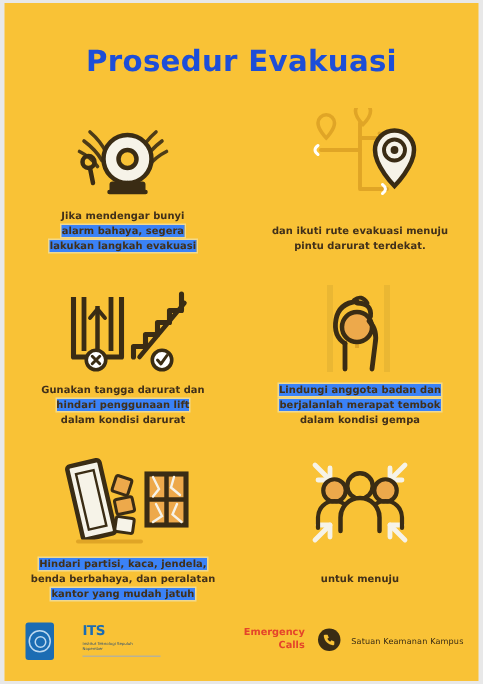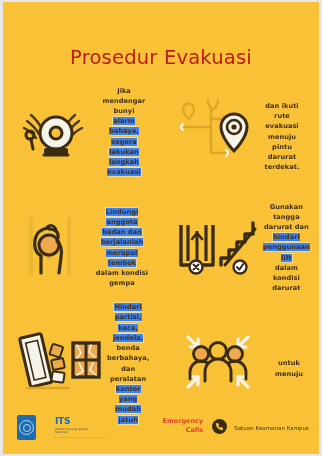--- a/index.html
+++ b/index.html
@@ -13,36 +13,37 @@
     position:relative;
     width:316px;height:452px;
     margin:2px 3px;
     background:#f9c236;
     overflow:hidden;
   }
   
   #title{
     text-align:center;
     font-size:19.5px;
-    font-weight:normal;
-    color:#b91c1c;
+    font-weight:bold;
+    color:#1d4ed8;
     letter-spacing:.2px;
-    padding-top:46px;
+    padding-top:29px;
     line-height:1;
   }
   
   #grid{
     position:absolute;
     top:68px;left:0;right:0;
     display:flex;flex-wrap:wrap;
   }
   .cell{
     width:50%;
     box-sizing:border-box;
     display:flex;
+    flex-direction:column;
     align-items:center;
     height:116px;
     padding:0 8px;
   }
   .icon-wrap{
     height:62px;
     display:flex;align-items:flex-end;justify-content:center;
     width:100%;
   }
   .caption{
@@ -174,65 +175,65 @@
       </div>
       <div class="caption">
         <br>
         <span>dan ikuti rute evakuasi menuju</span><br>
         <span>pintu darurat terdekat.</span>
       </div>
     </div>
 
     <div class="cell">
       <div class="icon-wrap">
+        <svg width="90" height="58" viewBox="0 0 90 58">
+
+          <path d="M12 8 L12 48 L44 48 L44 8" fill="none" stroke="#3a2c14" stroke-width="3.4" stroke-linejoin="round"></path>
+          <path d="M19 8 L19 44 M37 8 L37 44" stroke="#3a2c14" stroke-width="3.2" fill="none"></path>
+          <path d="M28 14 L28 44" stroke="#3a2c14" stroke-width="3" fill="none"></path>
+          <path d="M28 16 l-5 6 M28 16 l5 6" stroke="#3a2c14" stroke-width="2.6" fill="none" stroke-linecap="round"></path>
+
+          <path d="M52 48 L52 41 L60 41 L60 33 L68 33 L68 25 L76 25 L76 17 L84 17 L84 6" fill="none" stroke="#3a2c14" stroke-width="3.4" stroke-linejoin="round" stroke-linecap="round"></path>
+          <path d="M56 48 L86 12" fill="none" stroke="#3a2c14" stroke-width="3" stroke-linecap="round"></path>
+
+          <circle cx="27" cy="50" r="6.5" fill="#fff" stroke="#3a2c14" stroke-width="2.4"></circle>
+          <path d="M24.5 47.5 l5 5 M29.5 47.5 l-5 5" stroke="#3a2c14" stroke-width="2" stroke-linecap="round"></path>
+          <circle cx="71" cy="50" r="6.5" fill="#fff" stroke="#3a2c14" stroke-width="2.4"></circle>
+          <path d="M68 50 l2.3 2.6 L74.3 47" fill="none" stroke="#3a2c14" stroke-width="2" stroke-linecap="round" stroke-linejoin="round"></path>
+        </svg>
+      </div>
+      <div class="caption">
+        <span>Gunakan tangga darurat dan</span><br>
+        <span class="hl">hindari penggunaan lift</span><br>
+        <span>dalam kondisi darurat</span>
+      </div>
+    </div>
+
+    <div class="cell">
+      <div class="icon-wrap">
         <svg width="80" height="58" viewBox="0 0 80 58">
           <path d="M20 0 L20 58 M58 0 L58 58" stroke="#eab733" stroke-width="4" fill="none"></path>
           <path d="M38 18 v26" stroke="#e0a526" stroke-width="2.6" stroke-dasharray="3 4" fill="none"></path>
           <circle cx="38" cy="28" r="10" fill="#eda94b" stroke="#3a2c14" stroke-width="3"></circle>
           <path d="M30 39 q-8 -5 -6 -16 q2 -11 14 -12" fill="none" stroke="#3a2c14" stroke-width="3.2" stroke-linecap="round"></path>
           <path d="M30 39 L30 56" stroke="#3a2c14" stroke-width="3.2" stroke-linecap="round" fill="none"></path>
           <path d="M46 24 q6 6 4 16 L48 56" fill="none" stroke="#3a2c14" stroke-width="3.2" stroke-linecap="round"></path>
           <path d="M38 12 q10 0 9 9" fill="none" stroke="#3a2c14" stroke-width="3.2" stroke-linecap="round"></path>
           <path d="M36 10 q5 -4 9 2" fill="none" stroke="#3a2c14" stroke-width="2.6" stroke-linecap="round"></path>
         </svg>
       </div>
       <div class="caption">
         <span class="hl">Lindungi anggota badan dan</span><br>
         <span class="hl">berjalanlah merapat tembok</span><br>
         <span>dalam kondisi gempa</span>
       </div>
     </div>
 
     <div class="cell">
       <div class="icon-wrap">
-        <svg width="90" height="58" viewBox="0 0 90 58">
-
-          <path d="M12 8 L12 48 L44 48 L44 8" fill="none" stroke="#3a2c14" stroke-width="3.4" stroke-linejoin="round"></path>
-          <path d="M19 8 L19 44 M37 8 L37 44" stroke="#3a2c14" stroke-width="3.2" fill="none"></path>
-          <path d="M28 14 L28 44" stroke="#3a2c14" stroke-width="3" fill="none"></path>
-          <path d="M28 16 l-5 6 M28 16 l5 6" stroke="#3a2c14" stroke-width="2.6" fill="none" stroke-linecap="round"></path>
-
-          <path d="M52 48 L52 41 L60 41 L60 33 L68 33 L68 25 L76 25 L76 17 L84 17 L84 6" fill="none" stroke="#3a2c14" stroke-width="3.4" stroke-linejoin="round" stroke-linecap="round"></path>
-          <path d="M56 48 L86 12" fill="none" stroke="#3a2c14" stroke-width="3" stroke-linecap="round"></path>
-
-          <circle cx="27" cy="50" r="6.5" fill="#fff" stroke="#3a2c14" stroke-width="2.4"></circle>
-          <path d="M24.5 47.5 l5 5 M29.5 47.5 l-5 5" stroke="#3a2c14" stroke-width="2" stroke-linecap="round"></path>
-          <circle cx="71" cy="50" r="6.5" fill="#fff" stroke="#3a2c14" stroke-width="2.4"></circle>
-          <path d="M68 50 l2.3 2.6 L74.3 47" fill="none" stroke="#3a2c14" stroke-width="2" stroke-linecap="round" stroke-linejoin="round"></path>
-        </svg>
-      </div>
-      <div class="caption">
-        <span>Gunakan tangga darurat dan</span><br>
-        <span class="hl">hindari penggunaan lift</span><br>
-        <span>dalam kondisi darurat</span>
-      </div>
-    </div>
-
-    <div class="cell">
-      <div class="icon-wrap">
         <svg width="92" height="60" viewBox="0 0 92 60">
 
           <g transform="rotate(-13 26 30)">
             <rect x="14" y="4" width="22" height="50" rx="2" fill="#f6f3e8" stroke="#3a2c14" stroke-width="3"></rect>
             <rect x="19" y="10" width="12" height="38" fill="none" stroke="#3a2c14" stroke-width="1.6"></rect>
           </g>
 
           <rect x="40" y="14" width="11" height="11" rx="1.5" fill="#eda94b" stroke="#3a2c14" stroke-width="2" transform="rotate(18 45 19)"></rect>
           <rect x="41" y="28" width="12" height="10" rx="1.5" fill="#eda94b" stroke="#3a2c14" stroke-width="2" transform="rotate(-12 47 33)"></rect>
           <rect x="41" y="41" width="12" height="10" rx="1.5" fill="#f6f3e8" stroke="#3a2c14" stroke-width="2" transform="rotate(8 47 46)"></rect>

